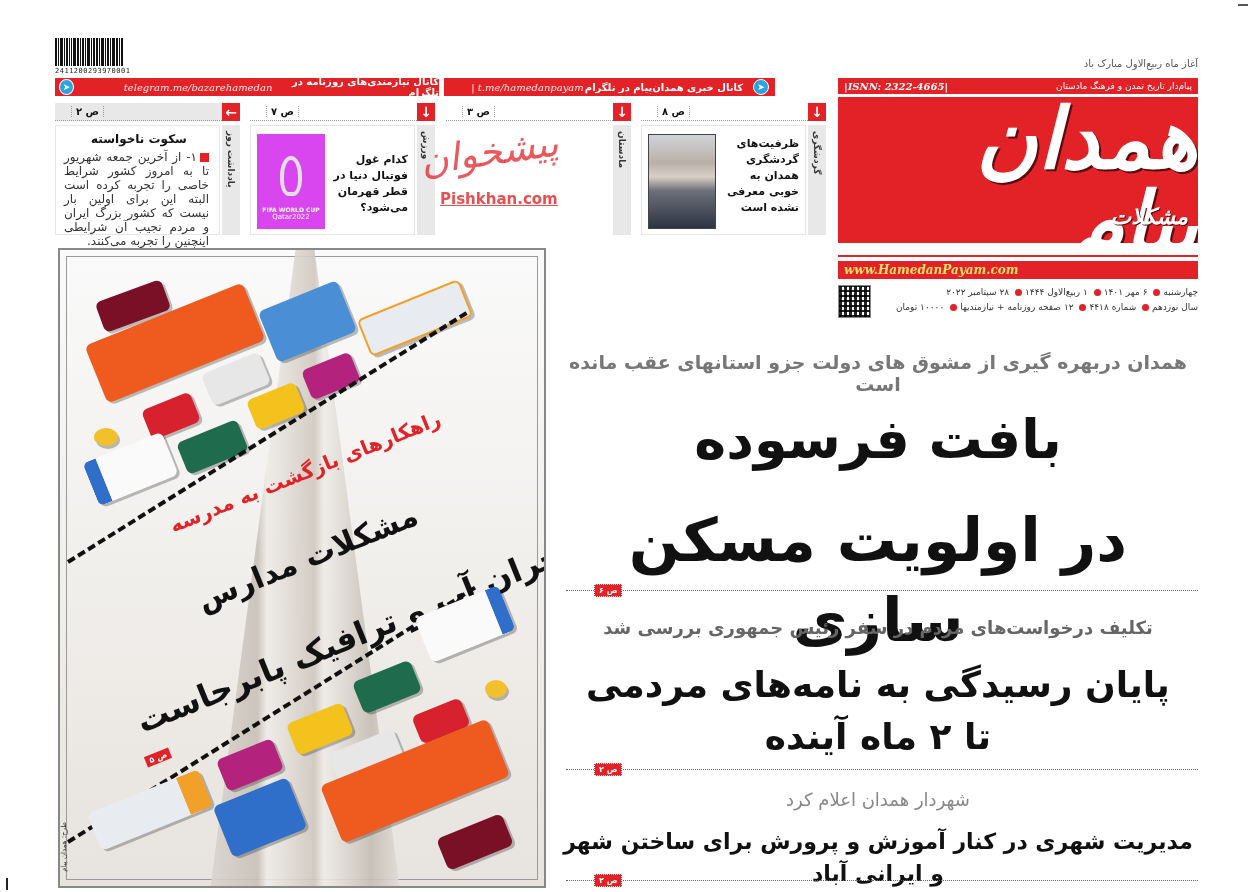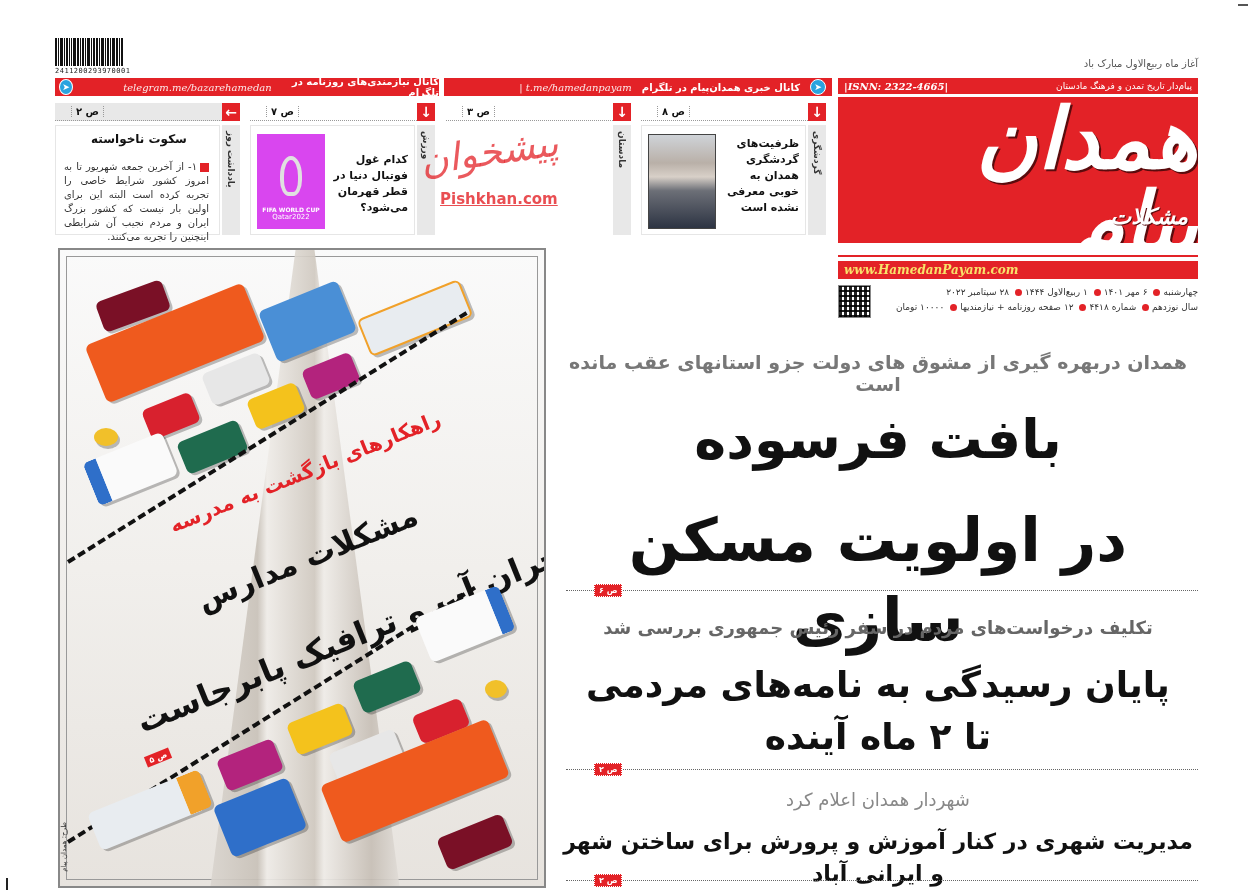--- a/index.html
+++ b/index.html
@@ -13,21 +13,21 @@
   
   .corner-mark { left: 1238px; top: 4px; width: 10px; height: 2px; background: #555; }
 
   
   .barcode { left: 55px; top: 38px; width: 80px; height: 28px; display: flex; gap: 1px; }
   .barcode span { display: block; height: 100%; background: #111; }
   .barcode-num { left: 55px; top: 67px; font-size: 7px; letter-spacing: 0.5px; color: #222; font-family: "DejaVu Sans Mono", monospace; }
 
   
   .tg-bar { top: 78px; height: 18px; display: flex; align-items: center; color: #fff; font-size: 10px; font-weight: bold; }
-  .tg-bar .url { font-style: italic; font-weight: normal; font-family: "DejaVu Serif", serif; opacity: 0.9; margin: 0 10px; }
+  .tg-bar .url { font-style: italic; font-weight: normal; font-family: "DejaVu Serif", serif; opacity: 0.9; margin: 0 1px; }
   .tg-icon { width: 16px; height: 16px; border-radius: 50%; background: #2aa3df; display: flex; align-items: center; justify-content: center; color: #fff; font-size: 9px; border: 1px solid #fff; }
 
   
   .motto { right: 52px; top: 58px; font-size: 10px; color: #555; }
   .issn-bar { left: 838px; top: 78px; width: 360px; height: 16px; display: flex; justify-content: space-between; align-items: center; padding: 0 6px; color: #fff; font-size: 9px; }
   .issn { font-family: "DejaVu Serif", serif; font-style: italic; font-weight: bold; font-size: 10px; }
   .logo { left: 838px; top: 97px; width: 360px; height: 146px; display: flex; align-items: flex-start; justify-content: center; overflow: hidden; }
   .logo-text { color: #fff; font-family: "DejaVu Serif", serif; font-size: 84px; font-weight: bold; font-style: italic; text-shadow: 2px 2px 0 #5a0b0d; line-height: 1; direction: rtl; }
   .logo-sub { position: absolute; right: 10px; bottom: 14px; color: #fff; font-size: 22px; font-family: "DejaVu Serif", serif; font-style: italic; font-weight: bold; text-shadow: 1px 1px 0 #5a0b0d; }
   .logo-rule { left: 838px; top: 255px; width: 360px; height: 2px; background: #e32227; }
@@ -52,21 +52,21 @@
   .img-building { background: repeating-linear-gradient(90deg, #bdb3a6 0 6px, #8a8175 6px 8px), linear-gradient(180deg, #d6e4ef 0%, #a49b8f 100%); background-blend-mode: multiply; }
   .img-fifa { background: #d946ef; display: flex; flex-direction: column; align-items: center; justify-content: flex-end; color: #fff; padding-bottom: 8px; }
   .img-fifa .trophy { width: 22px; height: 40px; border: 4px solid #e0e0e0; border-radius: 50% 50% 40% 40%; margin-bottom: 10px; }
   .img-fifa .t1 { font-size: 6px; font-weight: bold; }
   .img-fifa .t2 { font-size: 7px; }
 
   .watermark { left: 420px; top: 130px; color: rgba(227,34,39,0.75); font-family: "DejaVu Serif", serif; font-size: 38px; font-style: italic; transform: rotate(-8deg); direction: rtl; }
   .watermark-url { left: 440px; top: 190px; color: rgba(227,34,39,0.8); font-size: 15px; font-weight: bold; text-decoration: underline; }
 
   .note-title { position: absolute; right: 10px; top: 6px; width: 140px; text-align: center; font-size: 12px; font-weight: bold; direction: rtl; }
-  .note-body { position: absolute; right: 10px; top: 34px; width: 145px; font-size: 10px; line-height: 14px; text-align: justify; direction: rtl; color: #333; }
+  .note-body { position: absolute; right: 10px; top: 24px; width: 145px; font-size: 12px; line-height: 14px; text-align: justify; direction: rtl; color: #333; }
   .note-badge { display: inline-block; width: 9px; height: 9px; background: #e32227; margin-left: 3px; vertical-align: middle; }
 
   
   .illus { left: 58px; top: 248px; width: 488px; height: 640px; border: 2px solid #888; background:
         linear-gradient(180deg, #fafafa 0%, #f1efec 50%, #e7e3de 100%); overflow: hidden; }
   .illus-inner { position: absolute; left: 6px; top: 6px; right: 6px; bottom: 6px; border: 1px solid #999; }
   .tower { position: absolute; left: 150px; top: 0; width: 190px; height: 640px; background: linear-gradient(90deg, #d9d4ce 0%, #c8c1b8 25%, #efece8 30%, #cfc8bf 55%, #efece8 60%, #c6beb5 85%, #e0dcd7 100%); clip-path: polygon(45% 0, 55% 0, 100% 100%, 0 100%); opacity: .9; }
   .dash { position: absolute; height: 0; border-top: 4px dashed #111; transform-origin: left center; }
   .veh { position: absolute; border-radius: 6px; box-shadow: 2px 3px 0 rgba(0,0,0,.25); }
   .illus-text { position: absolute; color: #111; font-weight: bold; direction: rtl; transform: rotate(-22deg); transform-origin: center; white-space: nowrap; }
@@ -114,21 +114,21 @@
     <span style="width:2px"></span>
 </div>
 <div class="abs barcode-num">2411200293970001</div>
 
 <div class="abs tg-bar red" style="left:55px; width:384px;">
   <div class="tg-icon" style="margin-left:4px;">➤</div>
   <span class="url" style="margin-left:50px;">telegram.me/bazarehamedan</span>
   <span class="rtl">کانال نیازمندی‌های روزنامه در تلگرام</span>
 </div>
 
-<div class="abs tg-bar red" style="left:444px; width:388px; justify-content:flex-end;">
+<div class="abs tg-bar red" style="left:444px; width:331px; justify-content:flex-end;">
   <span class="url">| t.me/hamedanpayam</span>
   <span class="rtl">کانال خبری همدان‌پیام در تلگرام</span>
   <div class="tg-icon" style="margin:0 6px 0 10px;">➤</div>
 </div>
 
 <div class="abs motto rtl">آغاز ماه ربیع‌الاول مبارک باد</div>
 <div class="abs issn-bar red">
   <span class="issn">|ISNN: 2322-4665|</span>
   <span class="rtl">پیام‌دار تاریخ تمدن و فرهنگ مادستان</span>
 </div>

